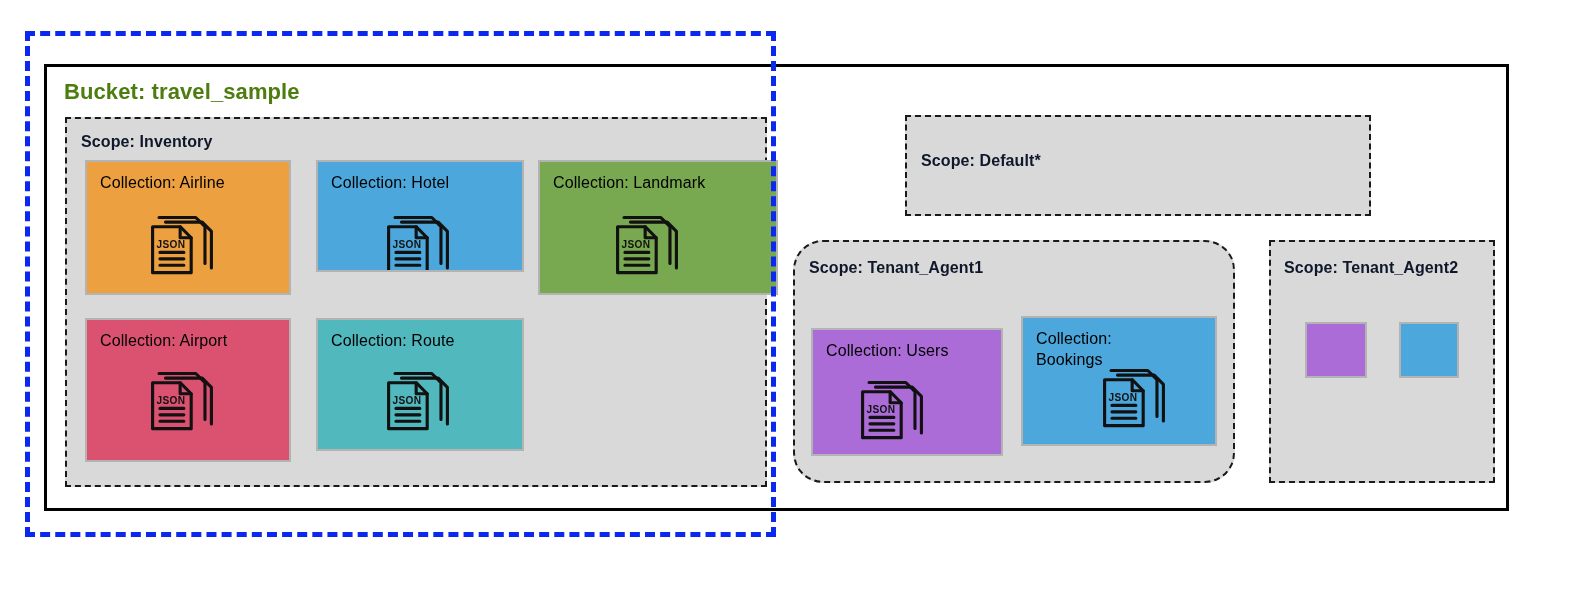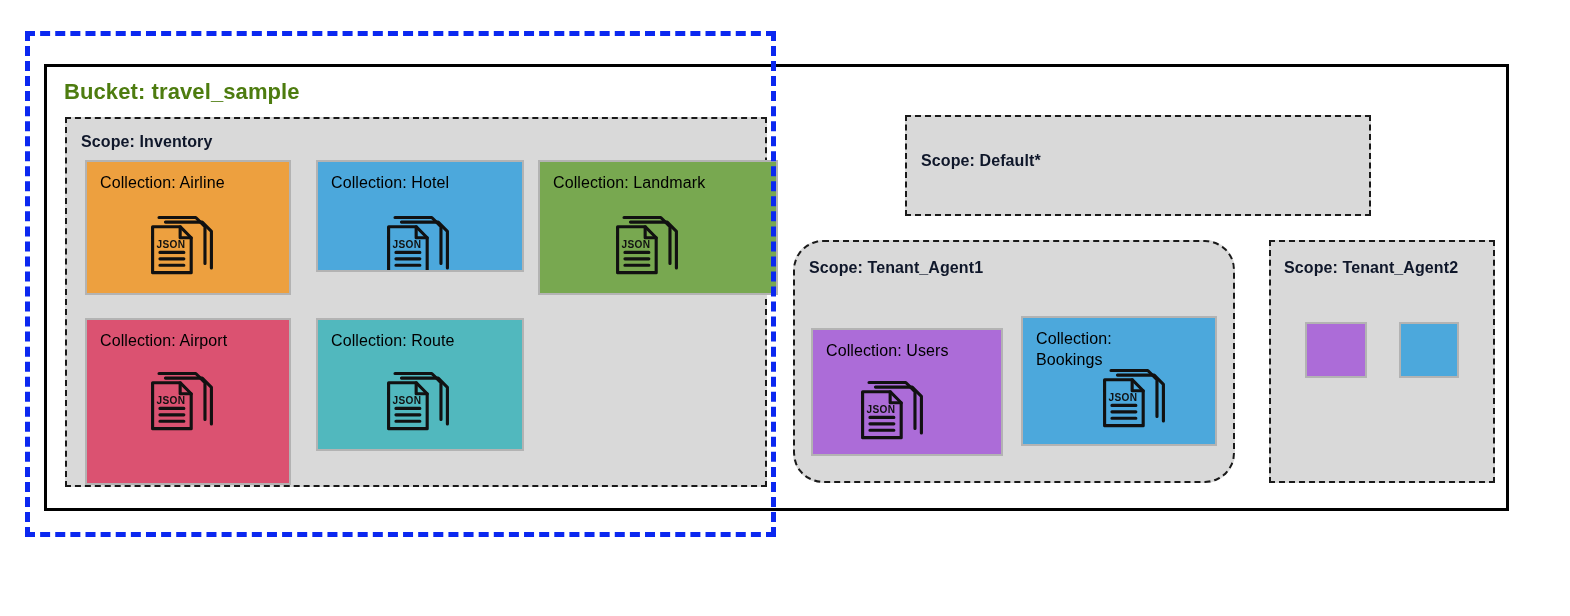--- a/index.html
+++ b/index.html
@@ -83,21 +83,21 @@
   .coll-icon svg{display:block;width:100%;height:100%;}
 
   
   #coll-airline{left:82px;top:157px;width:206px;height:135px;}
   #coll-airline  .coll-icon{left:58px;top:50px;}
   #coll-hotel{left:313px;top:157px;width:208px;height:112px;}
   #coll-hotel    .coll-icon{left:63px;top:50px;}
   #coll-landmark{left:535px;top:157px;width:240px;height:135px;}
   #coll-landmark .coll-icon{left:70px;top:50px;}
   
-  #coll-airport{left:82px;top:315px;width:206px;height:167px;}
+  #coll-airport{left:82px;top:315px;width:206px;height:144px;}
   #coll-airport  .coll-icon{left:58px;top:48px;}
   #coll-route{left:313px;top:315px;width:208px;height:133px;}
   #coll-route    .coll-icon{left:63px;top:48px;}
   
   #coll-users{left:808px;top:313px;width:192px;height:128px;margin-top:12px;}
   #coll-users    .coll-icon{left:42px;top:47px;}
   #coll-bookings{left:1018px;top:313px;width:196px;height:130px;}
   #coll-bookings .coll-icon{left:74px;top:47px;}
 
   

